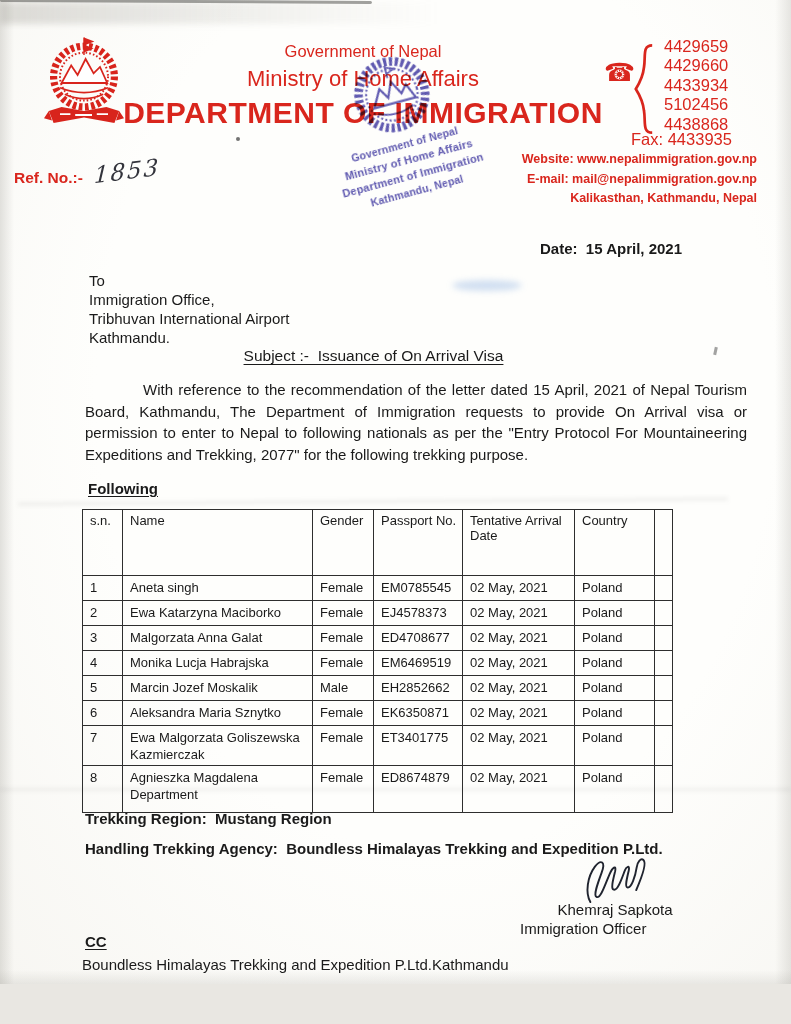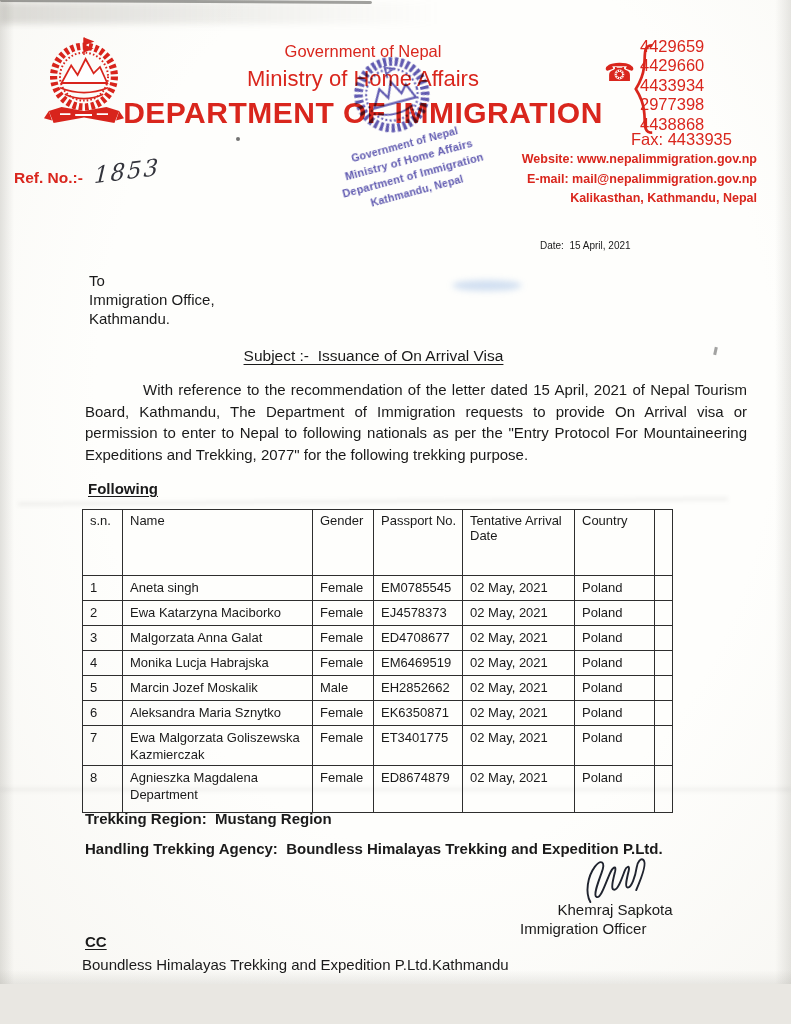--- a/index.html
+++ b/index.html
@@ -18,21 +18,21 @@
   .emblem-svg{left:44px; top:34px; width:80px; height:102px;}
   .head-center{left:63px; top:0; width:600px; text-align:center;}
   .gov-line{position:absolute; top:42px; left:0; width:100%; font-size:16.5px; font-weight:500;}
   .ministry-line{position:absolute; top:66px; left:0; width:100%; font-size:22px; font-weight:500;}
   .dept-line{position:absolute; top:96px; left:0; width:100%; font-size:30px; font-weight:700; letter-spacing:.5px;}
   .section-line{position:absolute; top:145px; left:0; width:100%; font-size:21px; font-weight:500;}
   .section-dots{letter-spacing:2px; font-size:15px; vertical-align:2px;}
 
   .phone-icon{left:604px; top:58px; font-family:"DejaVu Sans",sans-serif; font-size:25px; color:#d9261d;}
   .brace-svg{left:634px; top:38px; width:20px; height:102px;}
-  .phone-list{left:640px; top:37px; font-size:16.5px; line-height:19.4px; font-weight:500;}
+  .phone-list{left:664px; top:37px; font-size:16.5px; line-height:19.4px; font-weight:500;}
   .fax-line{left:631px; top:130px; font-size:16.5px; font-weight:500;}
   .web-line{right:34px; top:152px; font-size:12.5px; font-weight:700;}
   .mail-line{right:34px; top:172px; font-size:12.5px; font-weight:700;text-align:center;}
   .addr-line{right:34px; top:191px; font-size:12.5px; font-weight:700;}
 
   .ref-label{left:14px; top:169px; font-size:15.5px; font-weight:700;}
   .ref-number{left:94px; top:158px; font-size:23px; color:#33343c;
     font-family:"DejaVu Serif",serif; font-style:italic;
     transform:rotate(-7deg) skewX(-10deg); letter-spacing:2px;}
 
@@ -40,21 +40,21 @@
   .stamp{left:323px; top:50px; width:165px; height:195px;
     transform:rotate(-15deg); color:#4a43a8; opacity:.88;
     mix-blend-mode:multiply; text-align:center; filter:blur(.3px);}
   .stamp-line{font-weight:700; line-height:16px; letter-spacing:.2px;}
   .stamp-line.s1{font-size:10.5px;}
   .stamp-line.s2{font-size:11px;}
   .stamp-line.s3{font-size:11px;}
   .stamp-line.s4{font-size:10.5px; }
 
   
-  .date-line{left:540px; top:240px; font-size:10px; font-weight:400;text-align:right;}
+  .date-line{left:540px; top:240px; font-size:15px; font-weight:700;text-align:right;}
   .to-block{left:89px; top:271px; font-size:15px; line-height:19px;}
   .subject-line{top:347px; left:0; width:100%; text-align:center; font-size:15.5px;
     }
   .subject-inner{display:inline-block; transform:translateX(-22px);
     text-decoration:underline; text-underline-offset:3px;}
   .body-par{left:85px; top:379px; width:662px; font-size:15px; line-height:21.6px;
     text-align:justify; text-indent:58px;}
   .following{left:88px; top:480px; font-size:15px; font-weight:700;
     text-decoration:underline; text-underline-offset:2px;}
 
@@ -143,21 +143,21 @@
   </div>
 
   <div class="abs phone-icon">☎</div>
   <svg class="abs brace-svg" viewBox="0 0 22 100">
     <path d="M20 2 C9 2 13 14 11 26 C10 36 7 42 2 50 C7 58 10 64 11 74 C13 86 9 98 20 98" fill="none" stroke="#d9261d" stroke-width="3"></path>
   </svg>
   <div class="abs phone-list red">
     <div>4429659</div>
     <div>4429660</div>
     <div>4433934</div>
-    <div>2977398</div>
+    <div>5102456</div>
     <div>4438868</div>
   </div>
   <div class="abs fax-line red">Fax: 4433935</div>
   <div class="abs web-line red">Website: www.nepalimmigration.gov.np</div>
   <div class="abs mail-line red">E-mail: mail@nepalimmigration.gov.np</div>
   <div class="abs addr-line red">Kalikasthan, Kathmandu, Nepal</div>
 
   <div class="abs ref-label red">Ref. No.:-</div>
   <div class="abs ref-number">1853</div>
 
@@ -173,20 +173,21 @@
     <div class="stamp-line s2">Ministry of Home Affairs</div>
     <div class="stamp-line s3">Department of Immigration</div>
     <div class="stamp-line s4">Kathmandu, Nepal</div>
   </div>
 
   <div class="abs date-line ws-pre">Date:  15 April, 2021</div>
 
   <div class="abs to-block">
     <div>To</div>
     <div>Immigration Office,</div>
+    <div>Tribhuvan International Airport</div>
     <div>Kathmandu.</div>
   </div>
 
   <div class="abs subject-line">
     <span class="subject-inner ws-pre">Subject :-  Issuance of On Arrival Visa</span>
   </div>
 
   <div class="abs body-par">With reference to the recommendation of the letter dated 15 April, 2021 of Nepal Tourism Board, Kathmandu, The Department of Immigration requests to provide On Arrival visa or permission to enter to Nepal to following nationals as per the "Entry Protocol For Mountaineering Expeditions and Trekking, 2077"  for the following trekking purpose.</div>
 
   <div class="abs following">Following</div>

